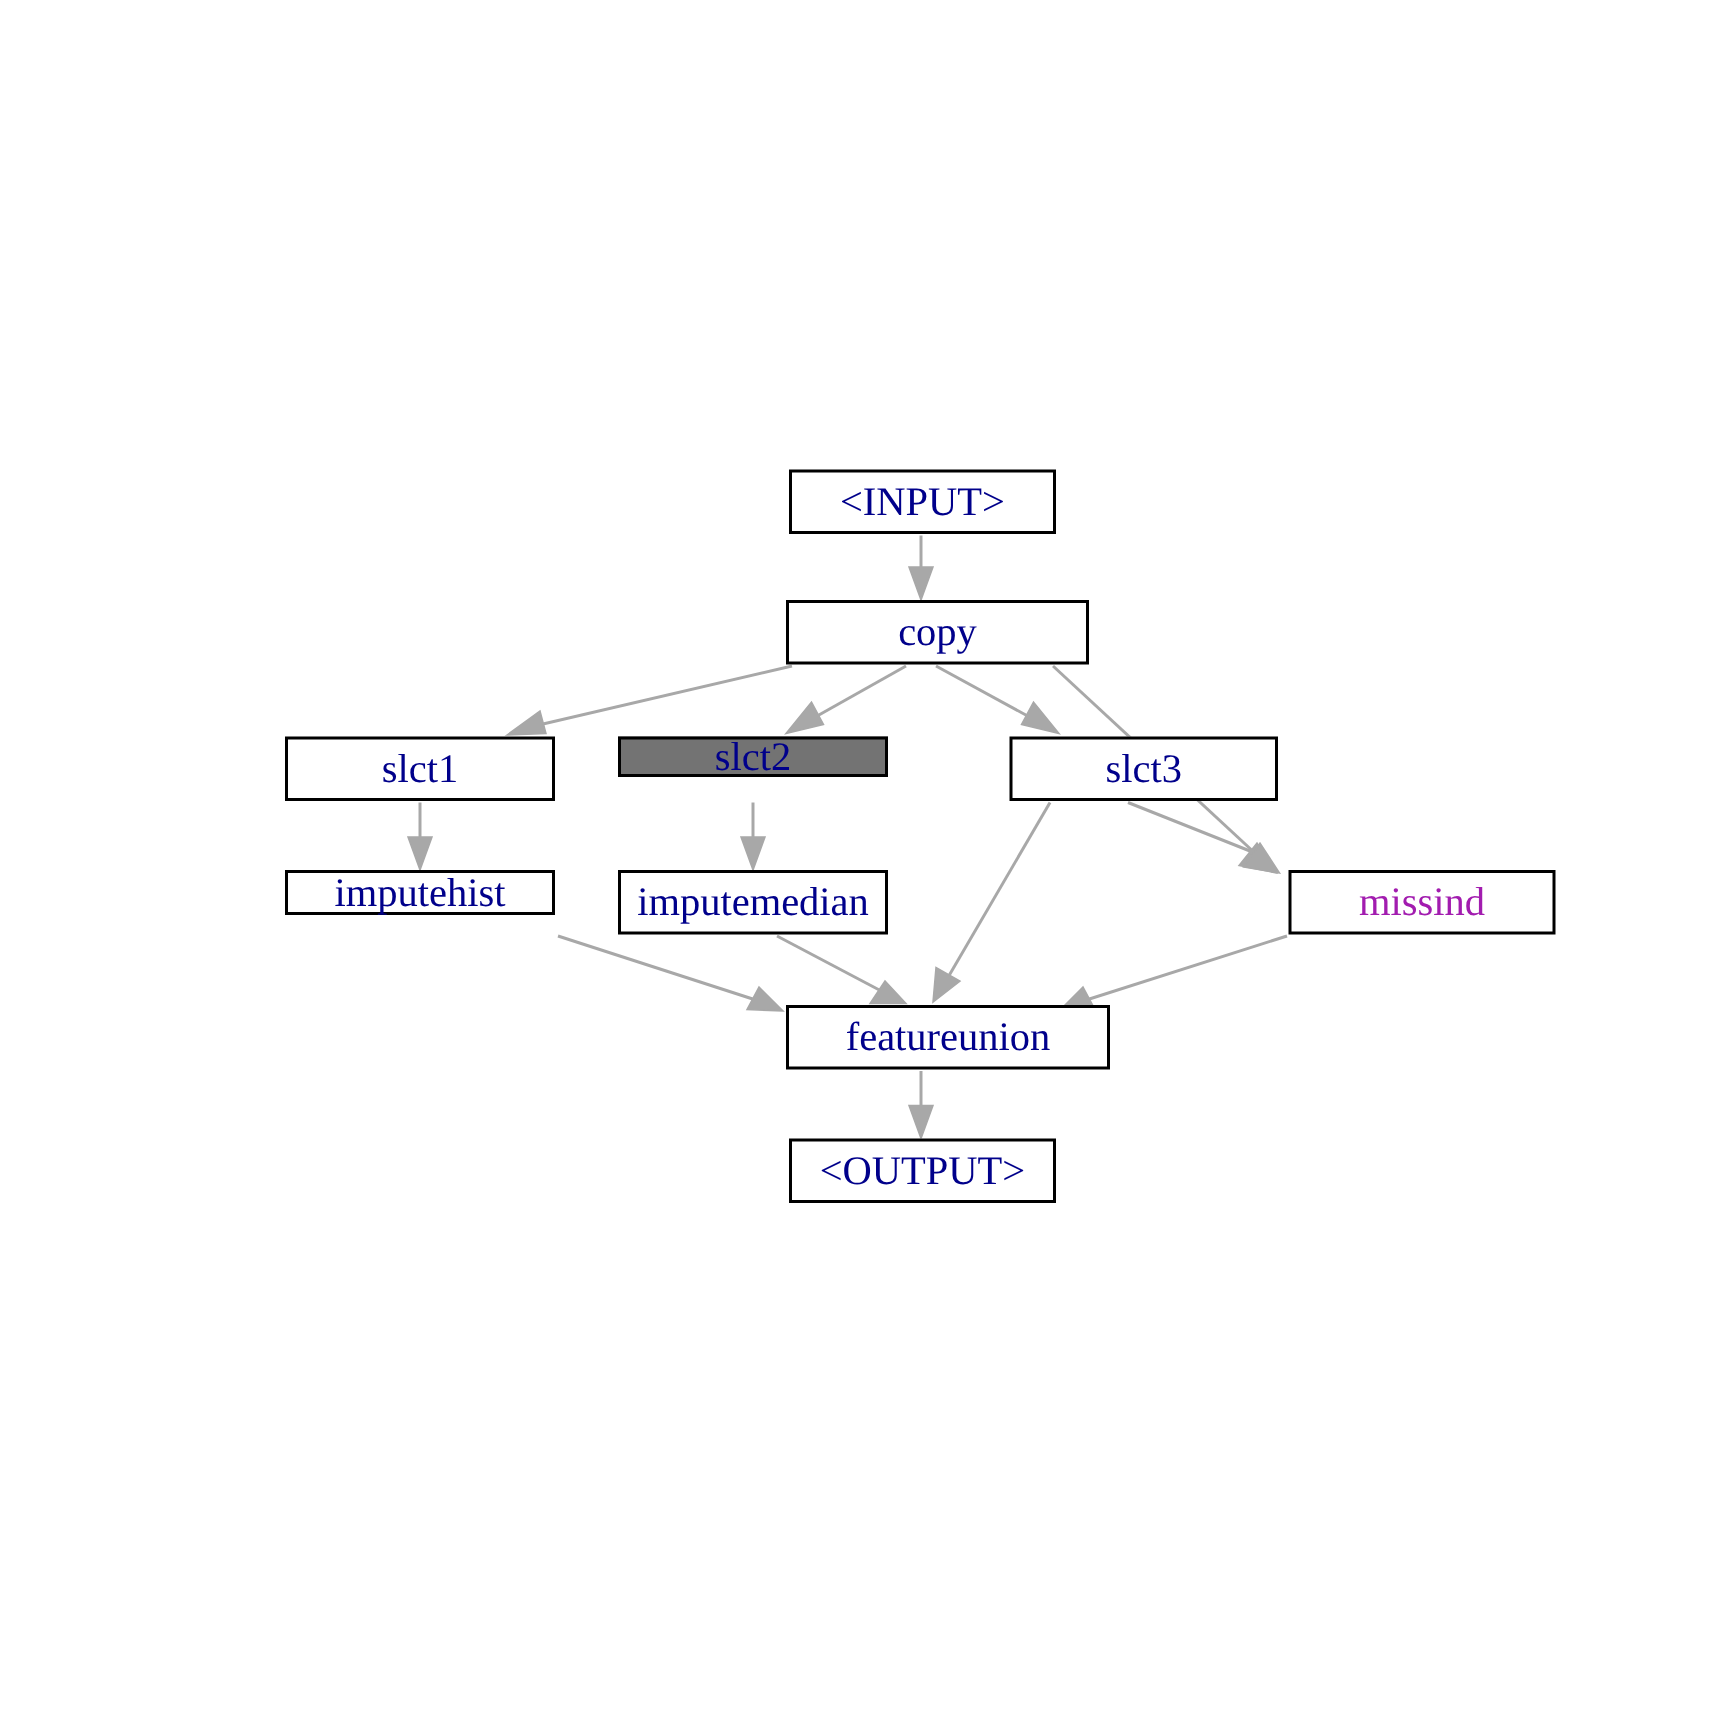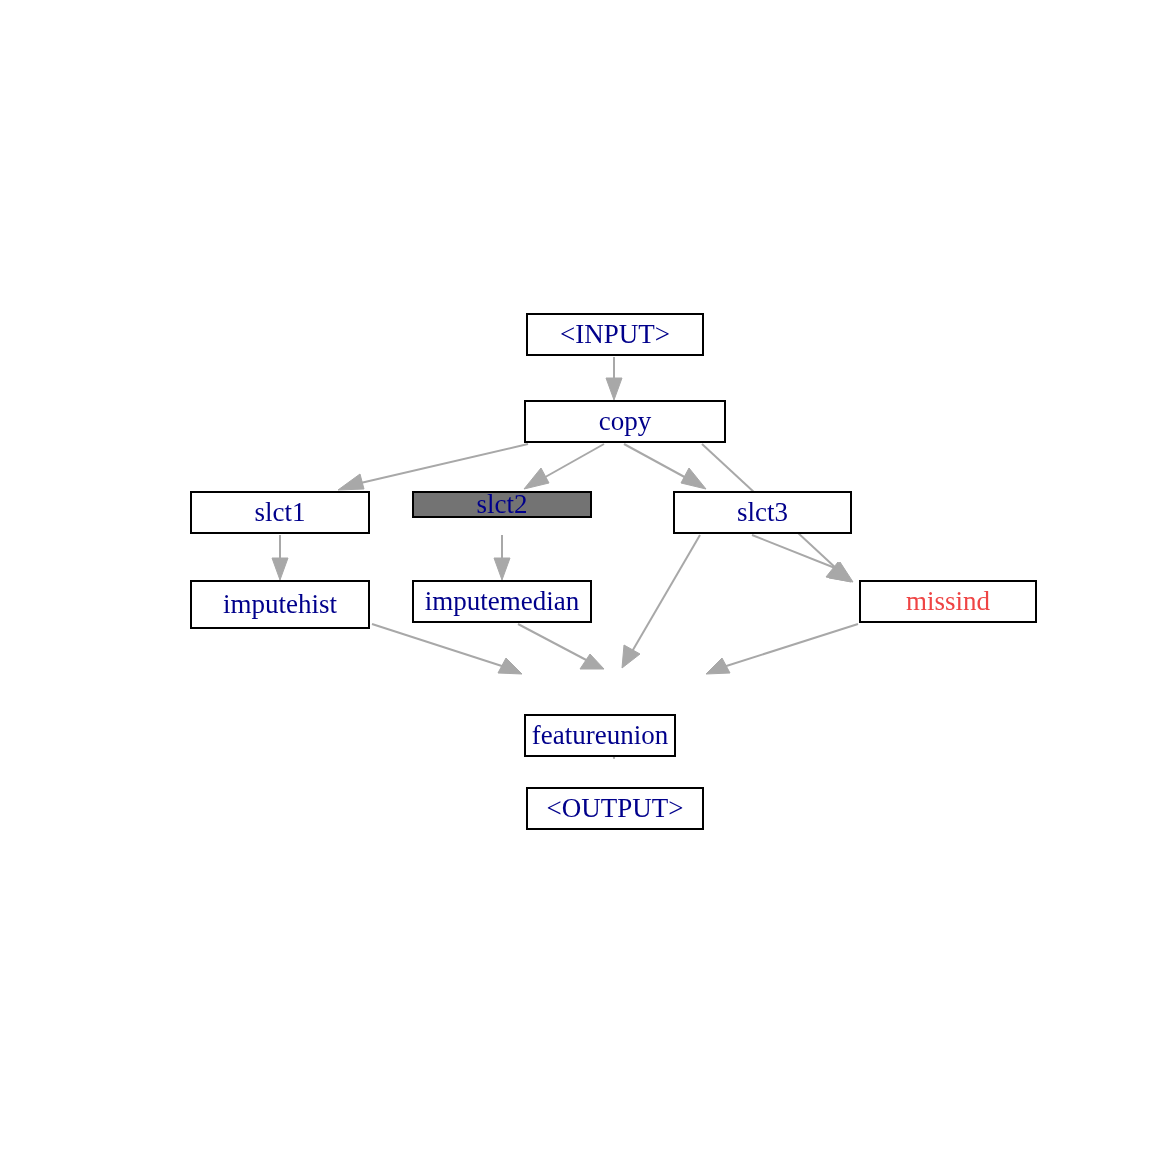--- a/index.html
+++ b/index.html
@@ -118,29 +118,29 @@
       </div>
       <div class="graph-node" style="left: 190px; top: 491px; width: 180px; height: 43px; border-color: rgb(0, 0, 0); background: rgb(255, 255, 255);">
         <span class="node-label" style="color: rgb(0, 0, 139); font-size: 27px; text-align: center;">slct1</span>
       </div>
       <div class="graph-node" style="left: 412px; top: 491px; width: 180px; height: 27px; border-color: rgb(0, 0, 0); background: #737373;">
         <span class="node-label" style="color: rgb(0, 0, 139); font-size: 27px;">slct2</span>
       </div>
       <div class="graph-node" style="left: 673px; top: 491px; width: 179px; height: 43px; border-color: rgb(0, 0, 0); background: rgb(255, 255, 255);">
         <span class="node-label" style="color: rgb(0, 0, 139); font-size: 27px;">slct3</span>
       </div>
-      <div class="graph-node" style="left: 190px; top: 580px; width: 180px; height: 49px; border-color: rgb(0, 0, 0); background: rgb(255, 255, 255);">
+      <div class="graph-node" style="left: 190px; top: 580px; width: 180px; height: 30px; border-color: rgb(0, 0, 0); background: rgb(255, 255, 255);">
         <span class="node-label" style="color: rgb(0, 0, 139); font-size: 27px;">imputehist</span>
       </div>
       <div class="graph-node node-overflow" style="left: 412px; top: 580px; width: 180px; height: 43px; border-color: rgb(0, 0, 0); background: rgb(255, 255, 255); overflow: visible;">
         <span class="node-label" style="color: rgb(0, 0, 139); font-size: 27px; text-align: right;">imputemedian</span>
       </div>
       <div class="graph-node" style="left: 859px; top: 580px; width: 178px; height: 43px; border-color: rgb(0, 0, 0); background: rgb(255, 255, 255);">
-        <span class="node-label" style="color: #ef4444; font-size: 27px;">missind</span>
+        <span class="node-label" style="color: #a21caf; font-size: 27px;">missind</span>
       </div>
-      <div class="graph-node" style="left: 524px; top: 670px; width: 152px; height: 43px; border-color: rgb(0, 0, 0); background: rgb(255, 255, 255); margin-top: 44px;">
+      <div class="graph-node" style="left: 524px; top: 670px; width: 216px; height: 43px; border-color: rgb(0, 0, 0); background: rgb(255, 255, 255);">
         <span class="node-label" style="color: rgb(0, 0, 139); font-size: 27px;">featureunion</span>
       </div>
-      <div class="graph-node" style="left: 526px; top: 759px; width: 178px; height: 43px; border-color: rgb(0, 0, 0); background: rgb(255, 255, 255); margin-top: 28px;">
+      <div class="graph-node" style="left: 526px; top: 759px; width: 178px; height: 43px; border-color: rgb(0, 0, 0); background: rgb(255, 255, 255);">
         <span class="node-label" style="color: rgb(0, 0, 139); font-size: 27px;">&lt;OUTPUT&gt;</span>
       </div>
     </div>
 </div>
 
 </body></html>

